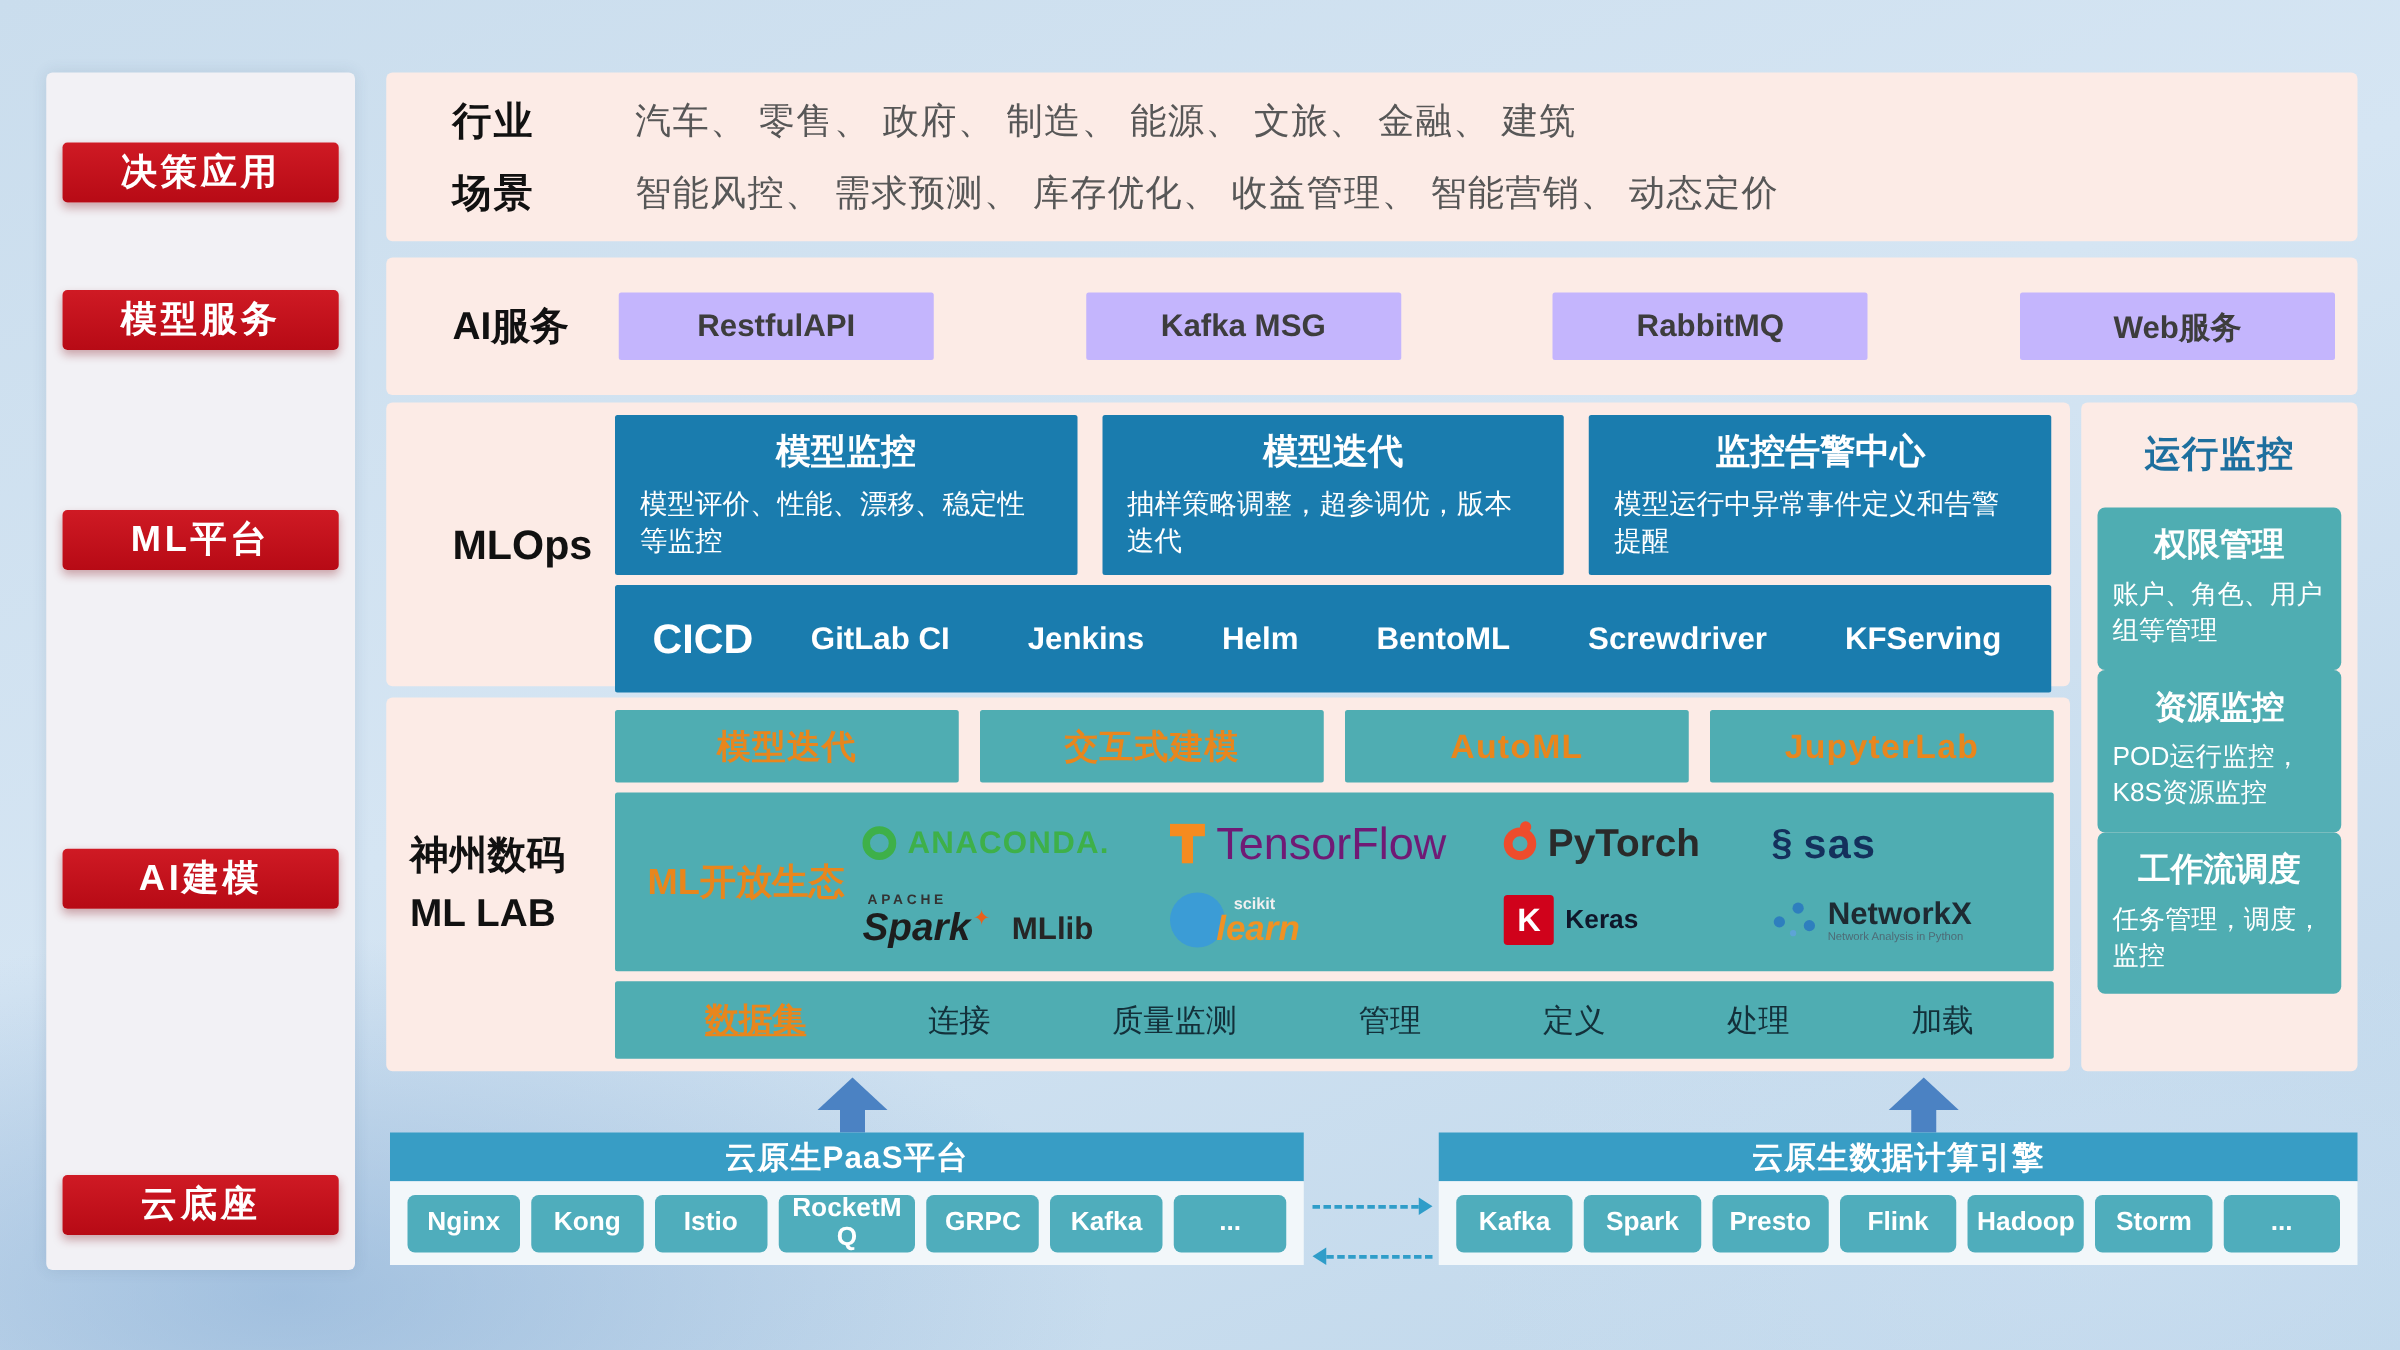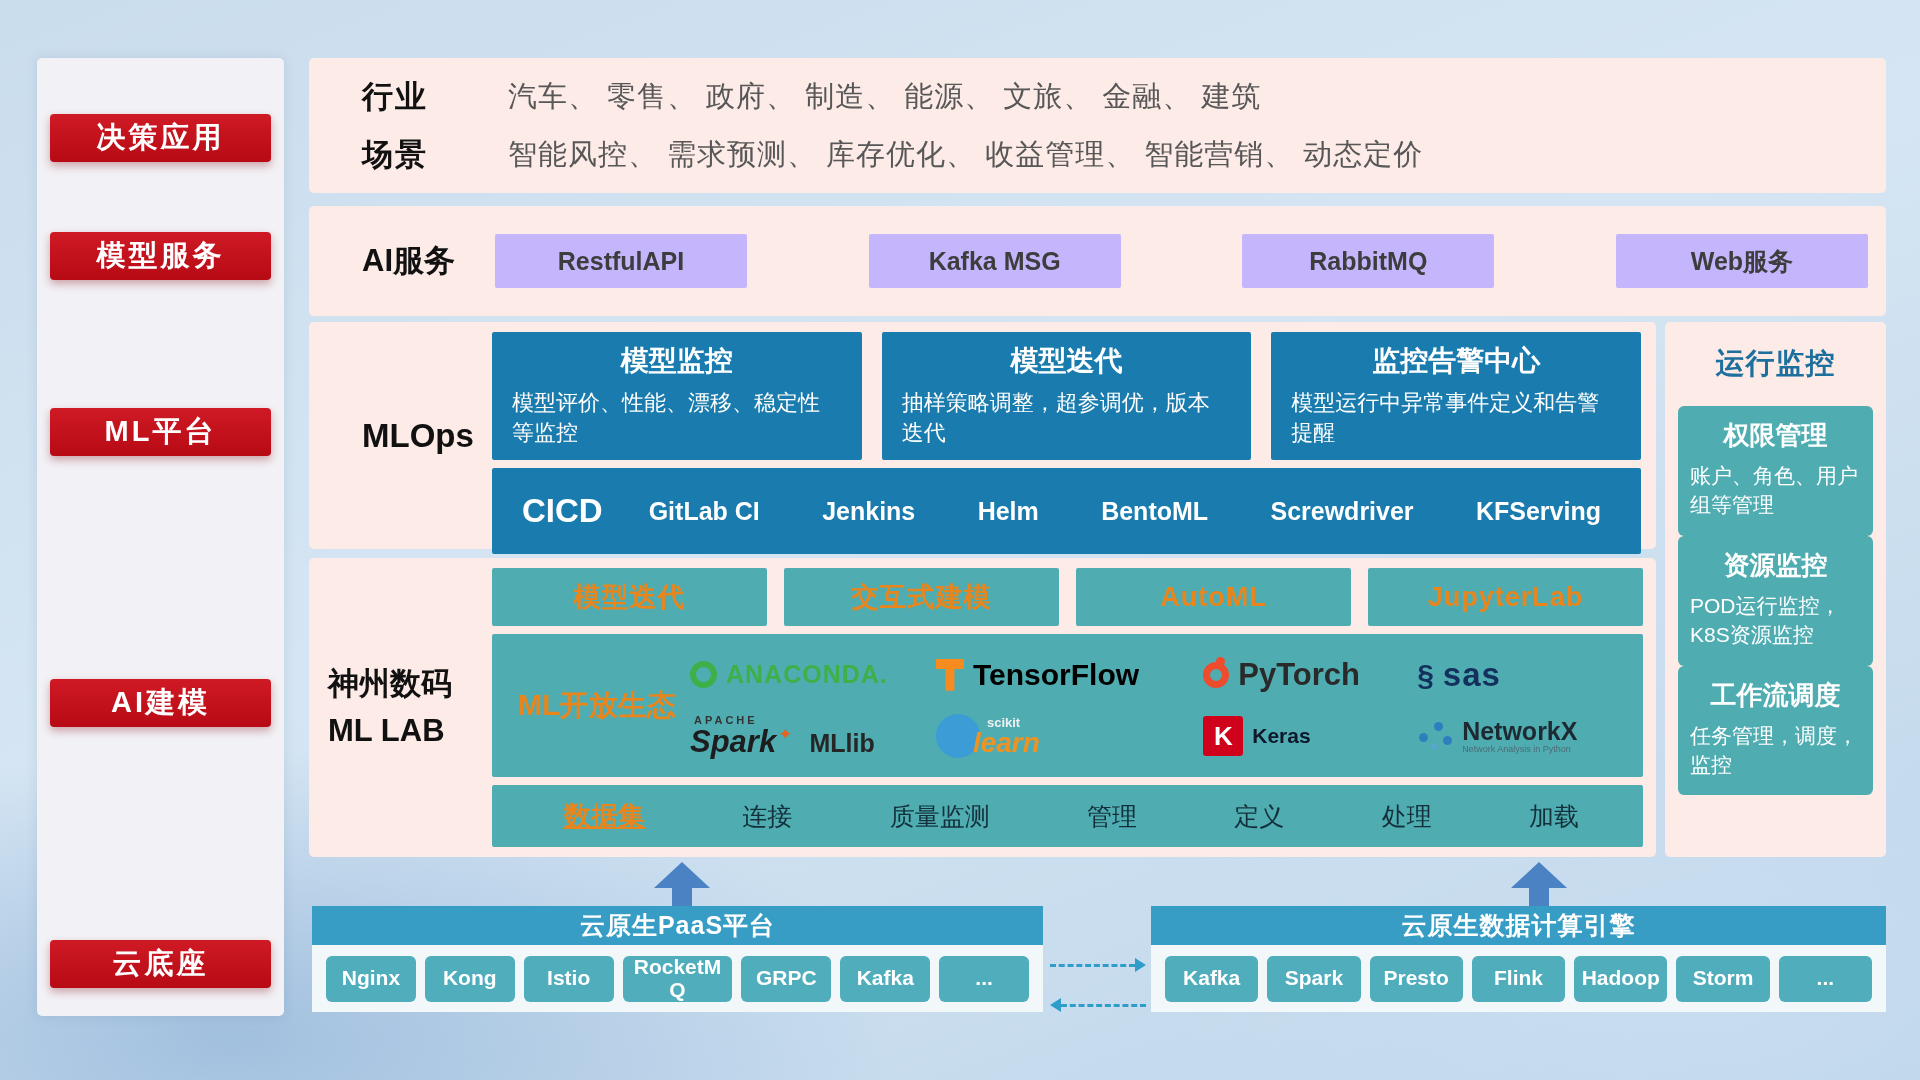--- a/index.html
+++ b/index.html
@@ -72,21 +72,21 @@
   .eco-label { width:172px; color:#e8861d; font-size:29px; font-weight:bold; }
   .eco-grid { flex:1; display:grid; grid-template-columns:1.15fr 1.25fr 1fr 1fr; grid-template-rows:1fr 1fr;
     align-items:center; justify-items:start; height:100%; padding:10px 0; }
   .logo { display:flex; align-items:center; gap:9px; }
 
   .ana-icon { width:27px; height:27px; border:6px solid #3eb049; border-radius:50%; }
   .ana-text { font-size:25px; font-weight:800; color:#3eb049; letter-spacing:1px; }
 
   .tf-icon { width:28px; height:32px; background:#f68b1f;
     clip-path:polygon(0 0,100% 0,100% 32%,66% 32%,66% 100%,34% 100%,34% 32%,0 32%); }
-  .tf-name { font-size:30px; font-weight:bold; color:#000000; }
+  .tf-name { font-size:36px; font-weight:normal; color:#701a75; }
 
   .pt-icon { width:26px; height:26px; border:7px solid #ee4c2c; border-radius:50%; position:relative; }
   .pt-icon::after { content:""; position:absolute; width:9px; height:9px; background:#ee4c2c;
     border-radius:50%; top:-12px; right:-3px; }
   .pt-name { font-size:31px; font-weight:600; color:#2a2a2a; }
 
   .sas-icon::before { content:"§"; font-size:30px; font-weight:bold; color:#14305c; }
   .sas-text { font-size:33px; font-weight:800; color:#14305c; letter-spacing:1px; }
 
   .spark-stack { display:flex; flex-direction:column; line-height:1; }

